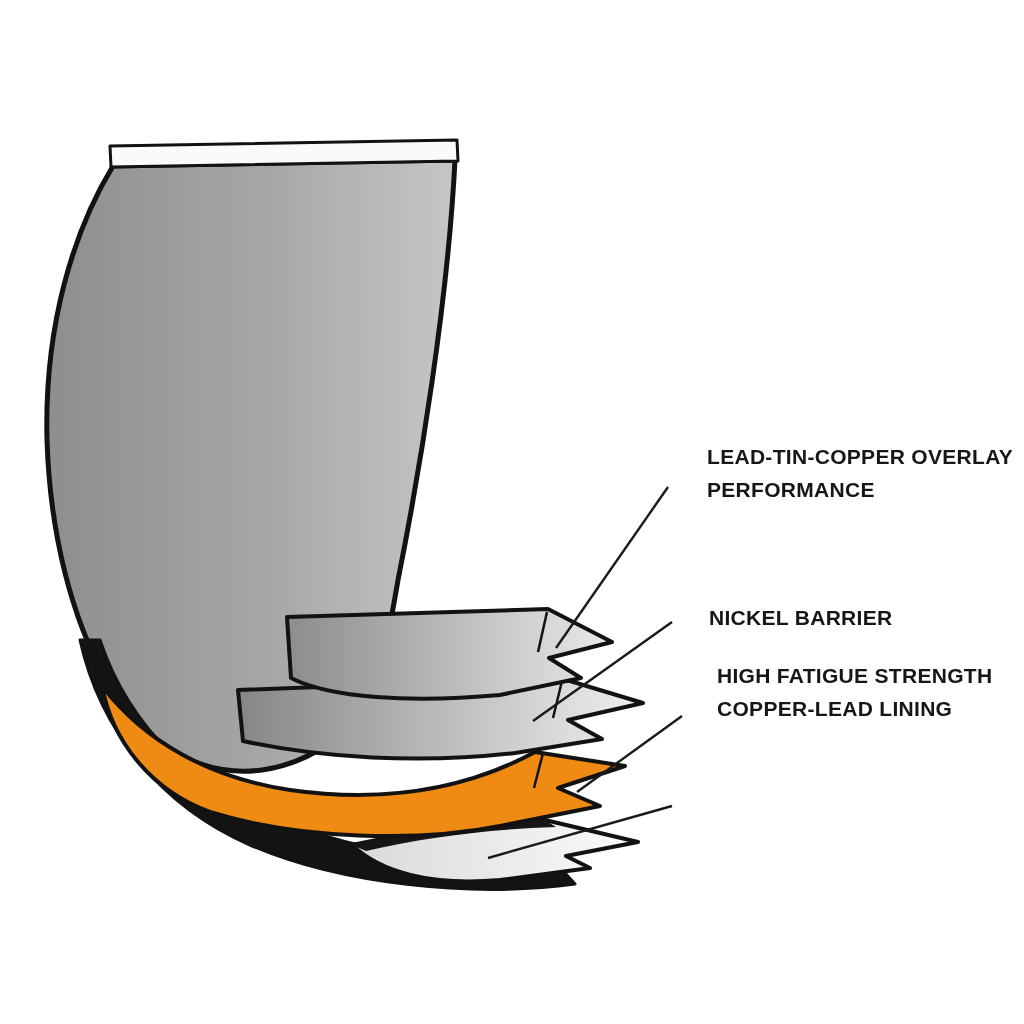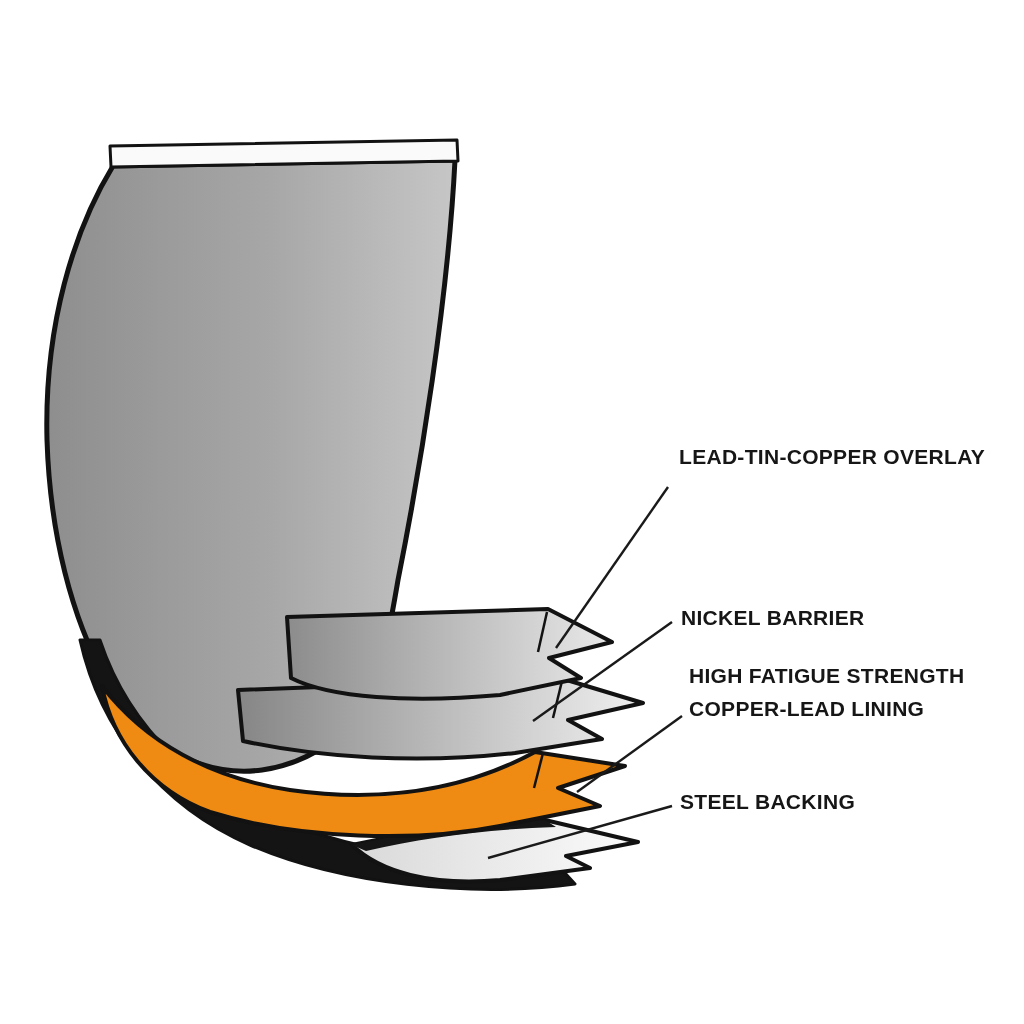--- a/index.html
+++ b/index.html
@@ -3,21 +3,21 @@
 <meta charset="utf-8">
 <style>
   html,body{margin:0;padding:0;background:#ffffff;}
   .stage{
     position:relative;width:1024px;height:1024px;background:#ffffff;
     overflow:hidden;font-family:"Liberation Sans",sans-serif;
   }
   .figure-svg{position:absolute;left:0;top:0;width:1024px;height:1024px;}
   .label{
     position:absolute;color:#161616;font-weight:bold;font-size:21px;
-    letter-spacing:.3px;line-height:33px;white-space:nowrap;
+    letter-spacing:.3px;line-height:33px;white-space:nowrap;margin-left:28px;
   }
   .ln{display:block;}
 </style>
 </head>
 <body>
 
 <div class="stage">
 
   <svg class="figure-svg" viewBox="0 0 1024 1024">
     <defs>
@@ -83,28 +83,26 @@
     <path d="M 547 612 L 538 652" stroke="#121212" stroke-width="2.5" fill="none"></path>
 
     <line x1="668" y1="487" x2="556" y2="648" stroke="#1a1a1a" stroke-width="2.4"></line>
     <line x1="672" y1="622" x2="533" y2="721" stroke="#1a1a1a" stroke-width="2.4"></line>
     <line x1="682" y1="716" x2="577" y2="792" stroke="#1a1a1a" stroke-width="2.4"></line>
     <line x1="672" y1="806" x2="488" y2="858" stroke="#1a1a1a" stroke-width="2.4"></line>
   </svg>
 
   <div class="label" style="left:679px;top:440px">
     <span class="ln">LEAD-TIN-COPPER OVERLAY</span>
+    <span class="ln">PERFORMANCE</span>
   </div>
 
   <div class="label" style="left:681px;top:601px">
     <span class="ln">NICKEL BARRIER</span>
   </div>
 
   <div class="label" style="left:689px;top:659px">
     <span class="ln">HIGH FATIGUE STRENGTH</span>
     <span class="ln">COPPER-LEAD LINING</span>
   </div>
 
-  <div class="label" style="left:680px;top:785px">
-    <span class="ln">STEEL BACKING</span>
-  </div>
 
 </div>
 
 </body></html>

